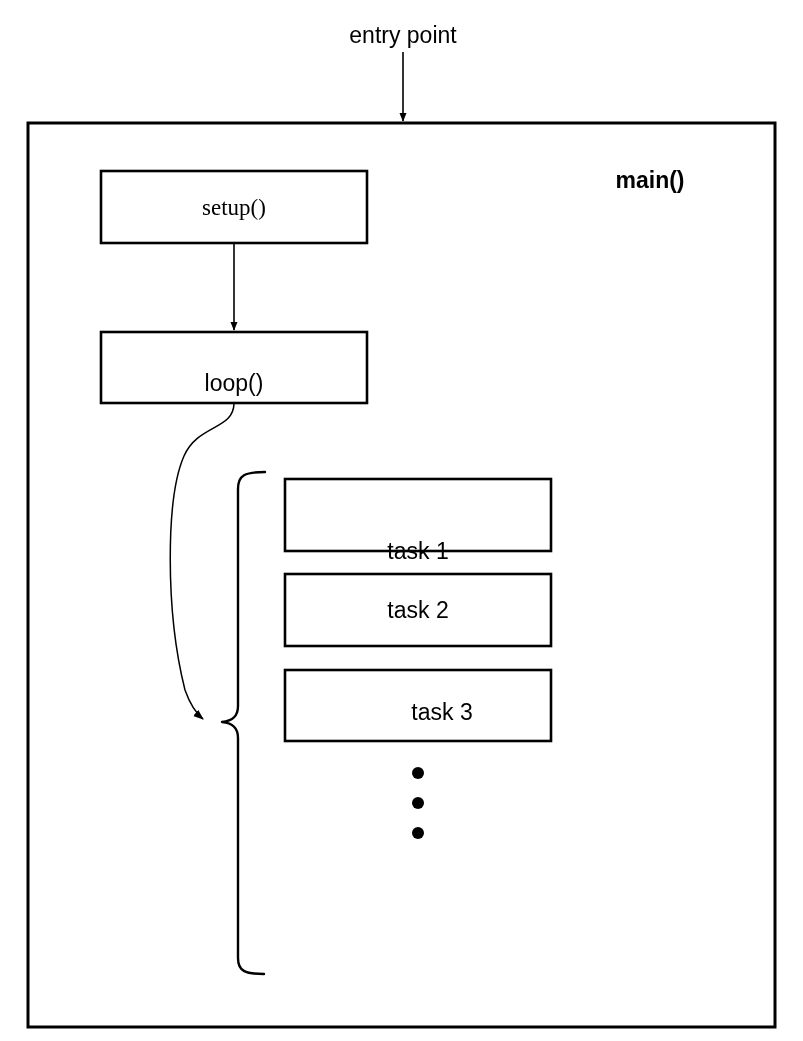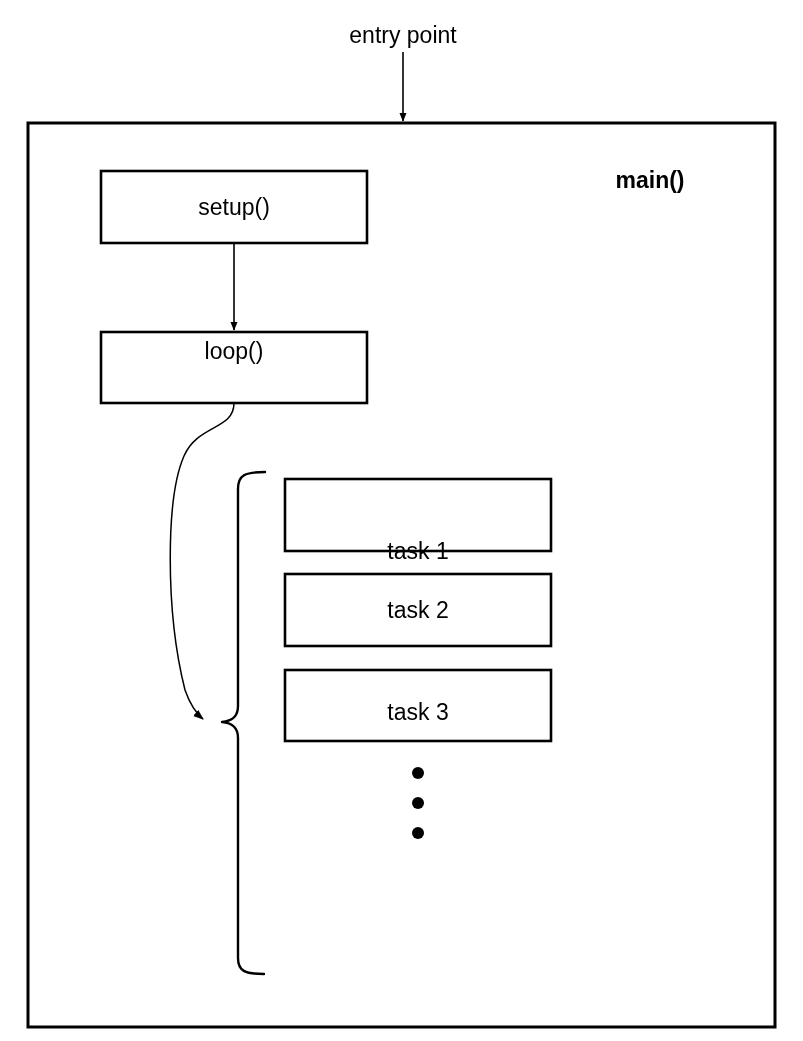--- a/index.html
+++ b/index.html
@@ -33,25 +33,25 @@
     white-space: nowrap;
     text-align: center;
     user-select: none;
   }
   .box-label {
     display: flex;
     align-items: center;
     justify-content: center;
   }
   
-  .lbl-setup  { left: 101px; top: 171px; width: 266px; height: 72px; }
-  .lbl-loop   { left: 101px; top: 316px; width: 266px; height: 71px; }
+  .lbl-setup  { left: 101px; top: 171px; width: 266px; height: 72px; font-family: Liberation Serif, serif; }
+  .lbl-loop   { left: 101px; top: 348px; width: 266px; height: 71px; }
   .lbl-task1  { left: 285px; top: 479px; width: 266px; height: 72px; margin-top: 36px; }
   .lbl-task2  { left: 285px; top: 574px; width: 266px; height: 72px; border-radius: 7px; }
-  .lbl-task3  { left: 285px; top: 670px; width: 266px; height: 85px; }
+  .lbl-task3  { left: 285px; top: 670px; width: 266px; height: 85px; padding-left: 24px; }
   .lbl-entry  { left: 283px; top: 20px;  width: 240px; height: 30px; }
   .lbl-main   { left: 560px; top: 165px; width: 180px; height: 30px; font-weight: bold; }
 </style>
 </head>
 <body>
 
 <div id="canvas">
 
   <svg id="vector-layer" viewBox="0 0 803 1041">
     <defs>

